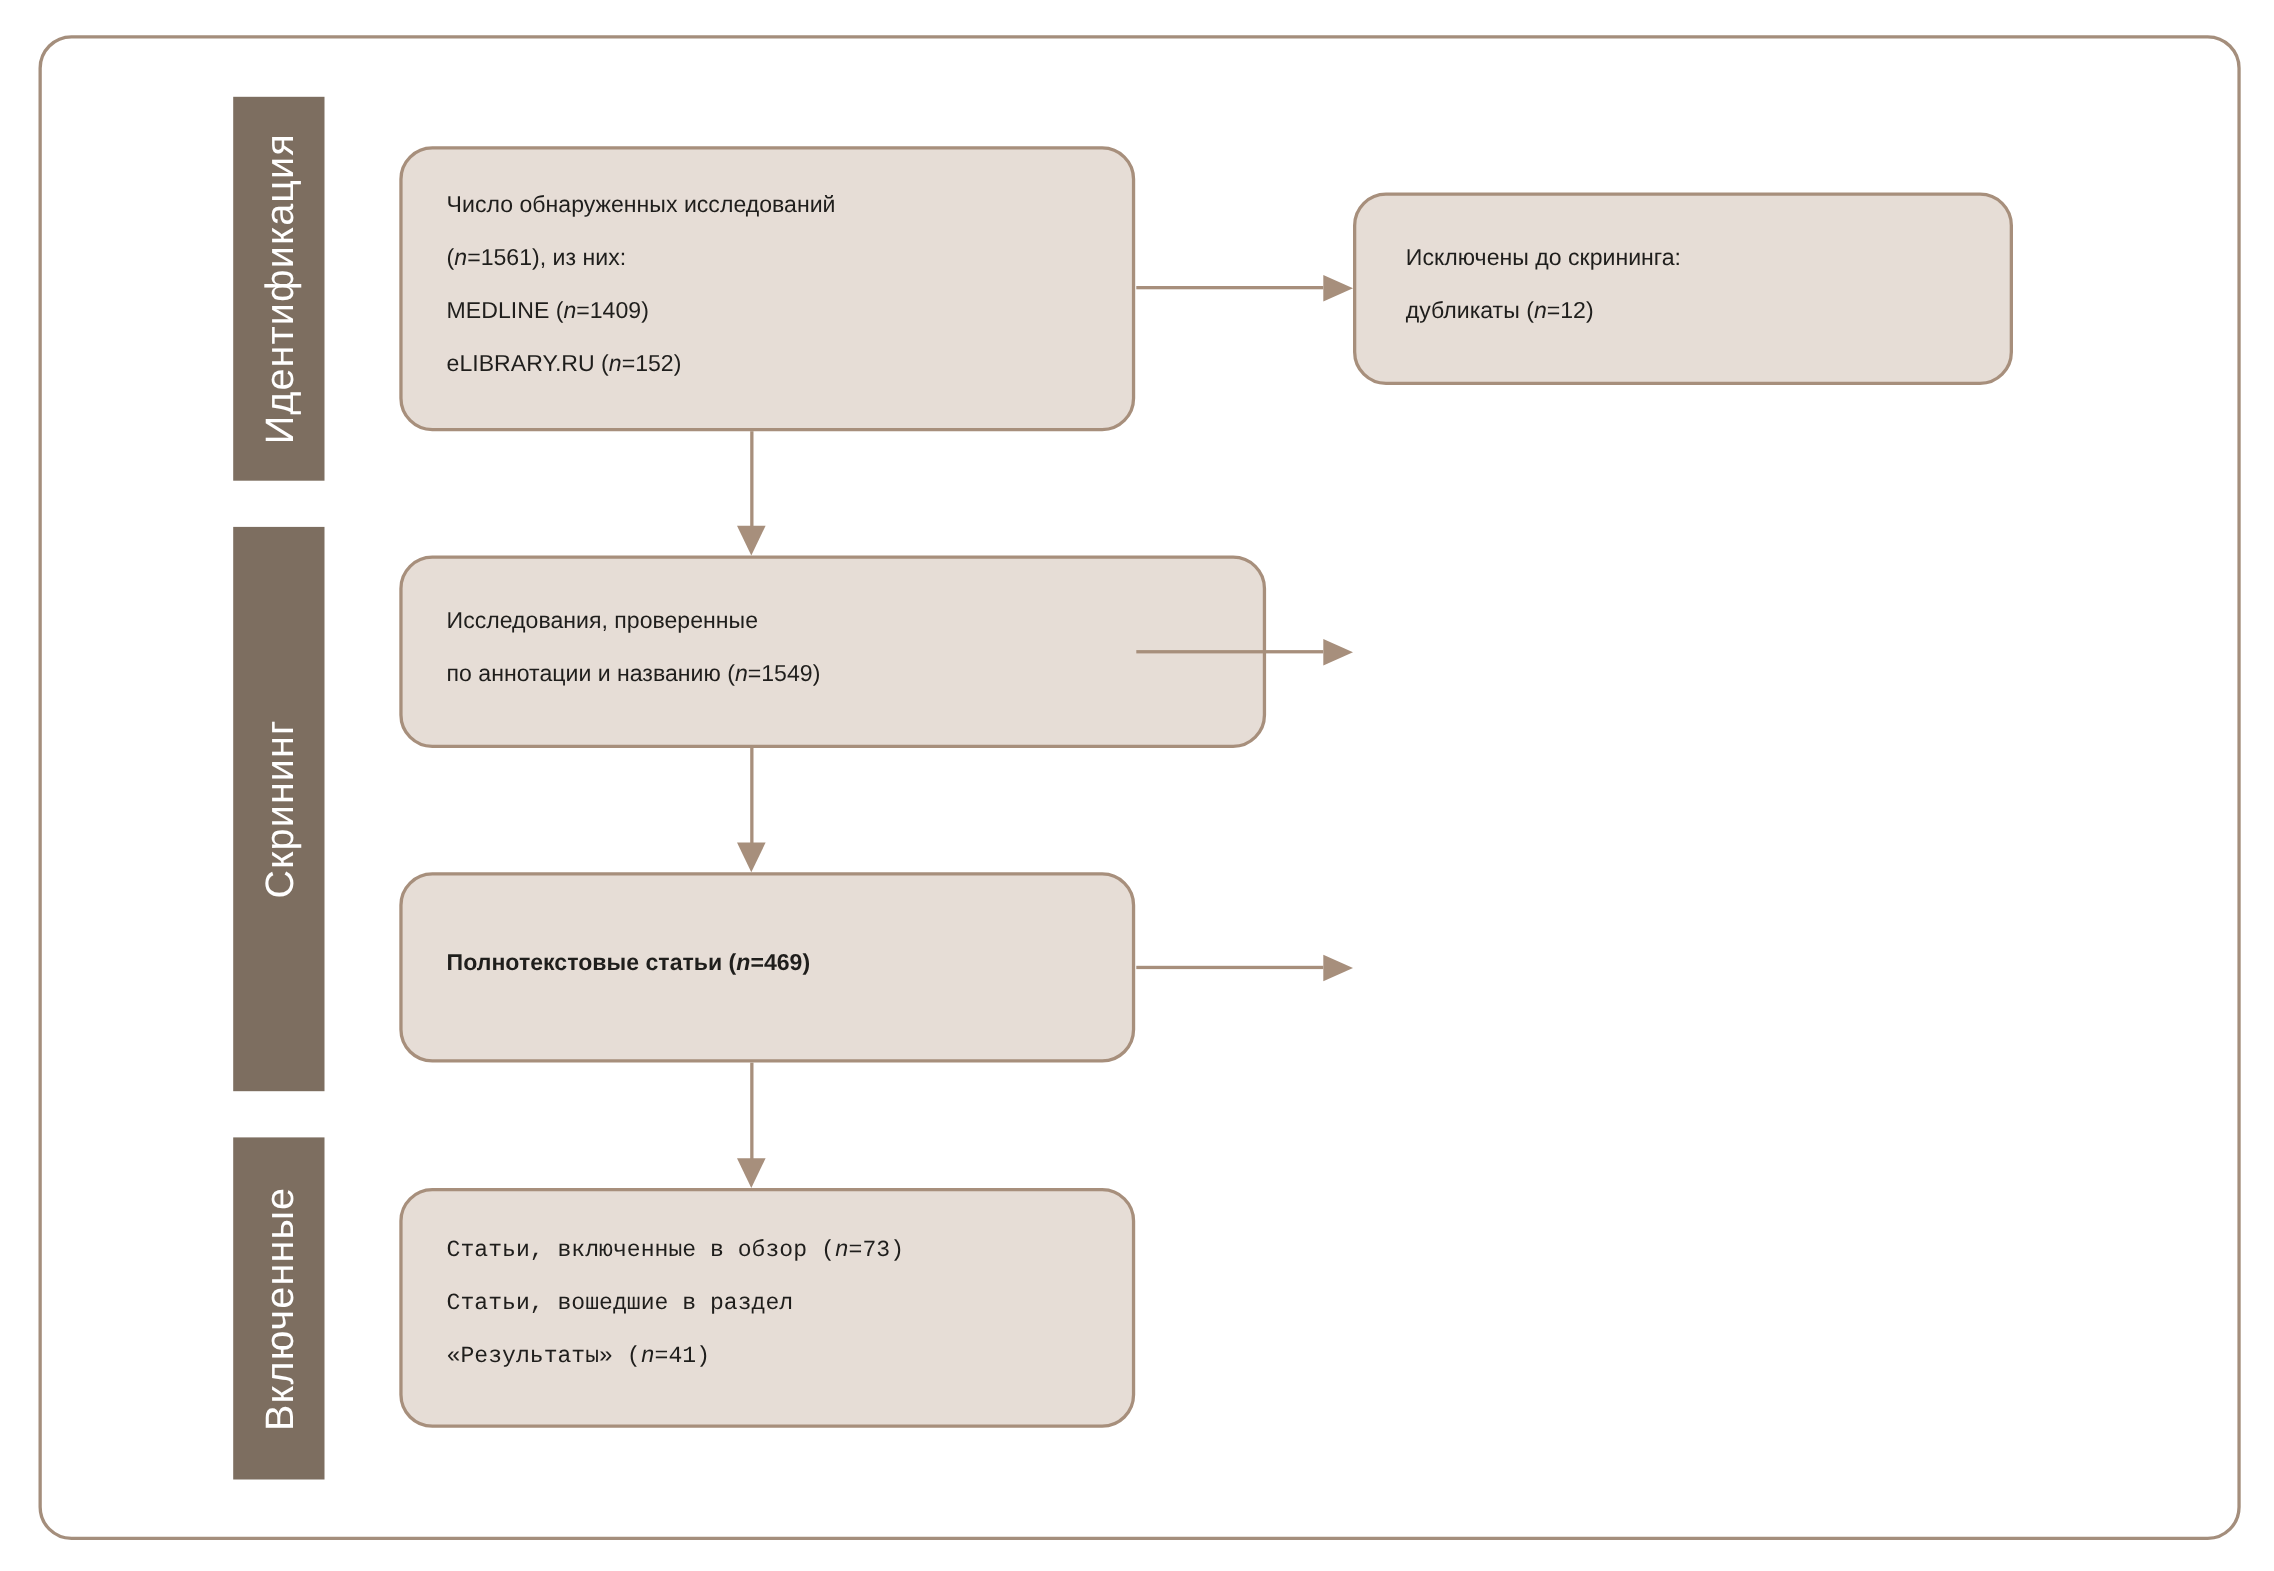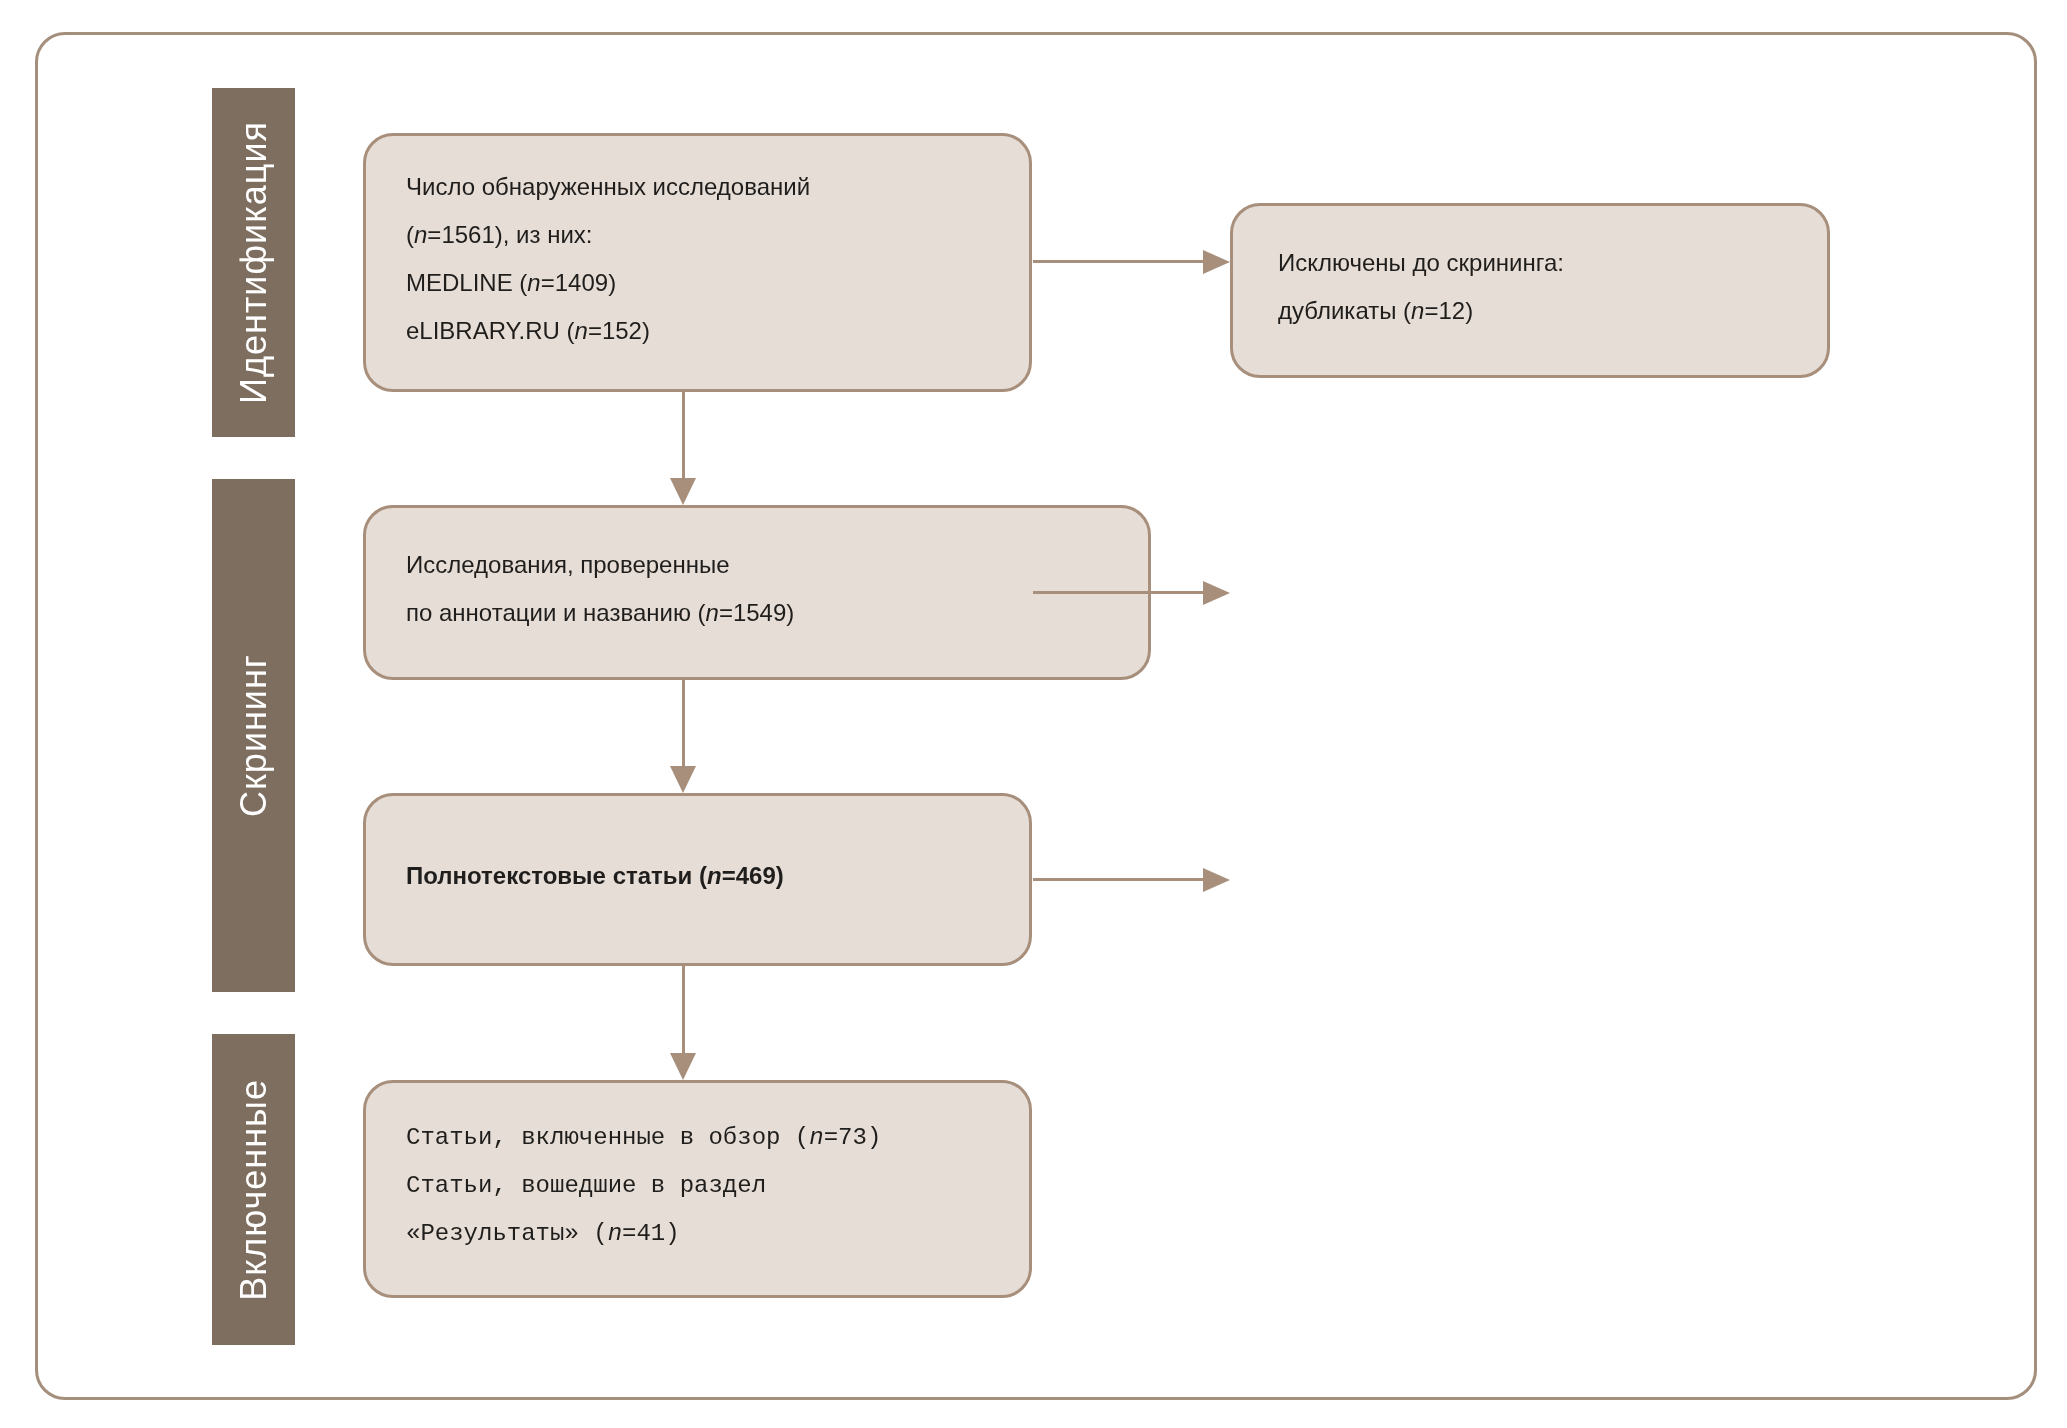--- a/index.html
+++ b/index.html
@@ -44,27 +44,27 @@
 
   .flow-box{
     position:absolute;
     box-sizing:border-box;
     background:var(--box-fill);
     border:3px solid var(--box-border);
     border-radius:30px;
     display:flex;align-items:center;
     padding:5px 28px 12px 40px;
     color:var(--text-ink);
-    font-size:24px;line-height:48px;
+    font-size:21px;line-height:48px;
   }
   #box-identified{left:363px;top:133px;width:669px;height:259px;}
   #box-screened{left:363px;top:505px;width:788px;height:175px;}
   #box-fulltext{left:363px;top:793px;width:669px;height:173px;font-weight:bold;}
   #box-included{left:363px;top:1080px;width:669px;height:218px;font-family:Liberation Mono, monospace;}
-  #box-excl-dup{left:1230px;top:175px;width:600px;height:175px;padding-left:45px;margin-top:28px;}
+  #box-excl-dup{left:1230px;top:175px;width:600px;height:175px;padding-left:45px;}
   #box-excl-title{left:1230px;top:505px;width:600px;height:173px;padding-left:45px;}
   #box-excl-crit{left:1230px;top:788px;width:600px;height:182px;padding-left:45px;}
 
   .h-line{position:absolute;height:3px;background:var(--arrow);}
   .h-head{
     position:absolute;width:0;height:0;
     border-top:12px solid transparent;
     border-bottom:12px solid transparent;
     border-left:27px solid var(--arrow);
   }

